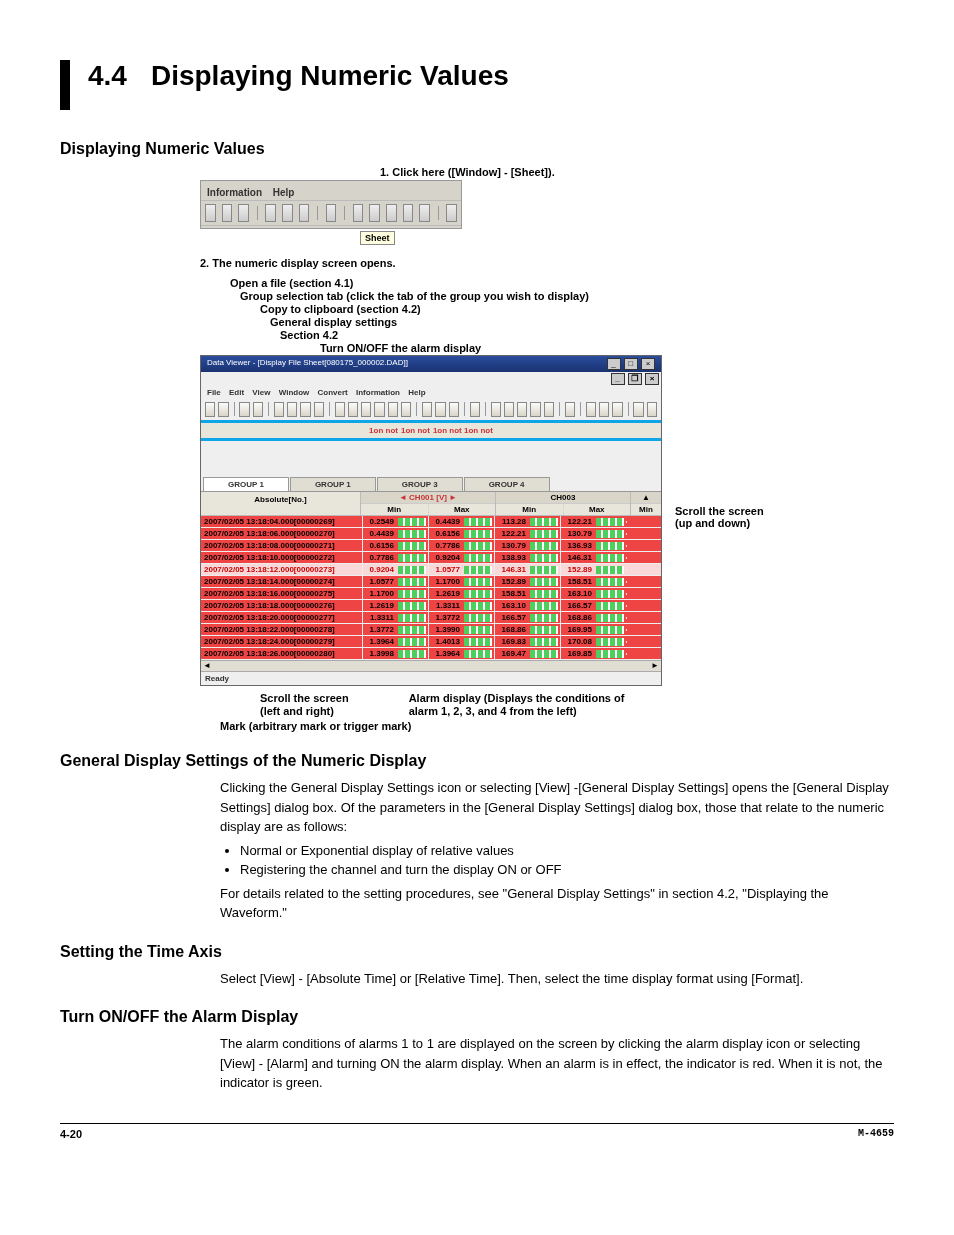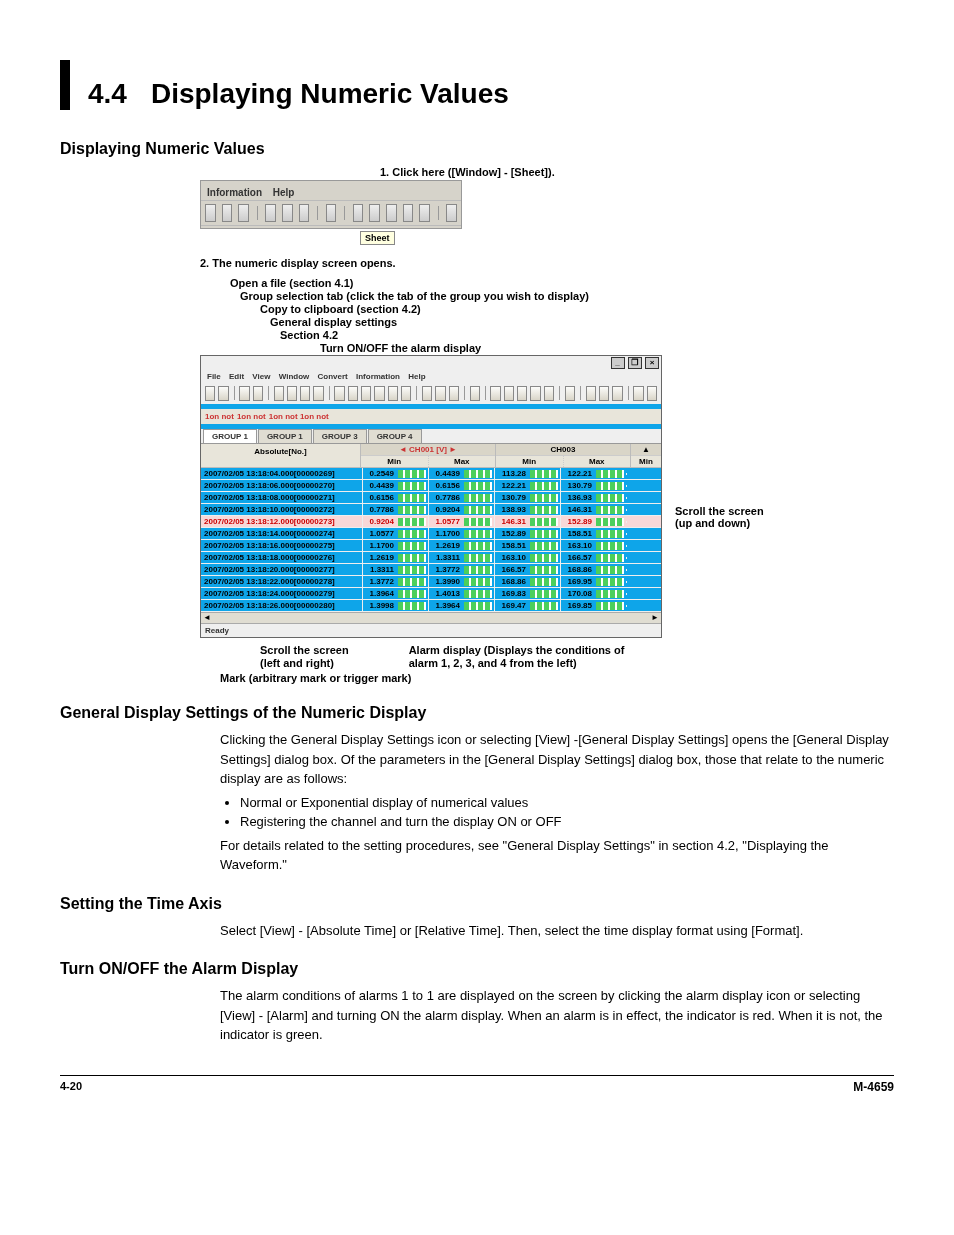--- a/index.html
+++ b/index.html
@@ -6,21 +6,21 @@
     margin: 0;
     background: #fff;
     font-family: Arial, Helvetica, sans-serif;
     color: #000;
     width: 954px;
     padding: 60px 60px 40px 60px;
     box-sizing: border-box;
   }
   .chapter-title {
     display: flex;
-    align-items: flex-end;
+    align-items: flex-start;
     margin-bottom: 30px;
   }
   .chapter-bar {
     width: 10px;
     height: 50px;
     background: #000;
     margin-right: 18px;
   }
   .chapter-num {
     font-size: 28px;
@@ -114,45 +114,46 @@
   }
   .winctrls span {
     display:inline-block;
     width:12px; height:10px;
     background:#ccc; border:1px solid #333;
     margin-left:1px;
     font-size:8px; line-height:10px; text-align:center; color:#000;
   }
   .menu2 { padding: 2px 6px; color:#333; }
   .menu2 span { margin-right: 6px; }
-  .tb2 { padding: 3px 4px; border-bottom:5px solid #0ea5e9; display:flex; gap:3px; flex-wrap:nowrap; }
+  .tb2 { padding: 3px 4px; border-bottom:3px solid #0ea5e9; display:flex; gap:3px; flex-wrap:nowrap;justify-content:center; }
   .ib2 {
     width:13px; height:13px;
     border:1px solid #888;
     background:linear-gradient(#fcfcfa,#d9d5c8);
     display:inline-block;
   }
   .sep2 { width:1px; height:14px; background:#999; display:inline-block; margin:0 2px;}
   .tabs {
     display:flex;
     font-size:8px;
     color:#333;
     border-bottom:1px solid #999;
     padding-left:2px;
   }
   .tab {
-    padding:2px 8px;
+    padding:2px 24px;
     border:1px solid #999;
     border-bottom:none;
     background:#e0ddd2;
     margin-right:1px;
+    margin-top:36px;
   }
   .tab.active { background:#fff; }
   .grid2 {
-    background:#0ea5e9;
+    background:#ef4444;
   }
   .grid-head {
     display:flex;
     font-size:8px;
     text-align:center;
     background:#e8e5da;
     border-bottom:1px solid #bbb;
   }
   .grid-head .col-time { flex:0 0 155px; padding:3px 2px; }
   .grid-head .col-ch { flex:1; border-left:1px solid #bbb; }
@@ -205,21 +206,21 @@
   }
   .body-text ul { margin: 4px 0; padding-left: 20px; }
   .footer {
     display:flex;
     justify-content: space-between;
     font-size:11px;
     border-top:1px solid #000;
     margin-top:30px;
     padding-top:4px;
   }
-  .footer .fr { font-size:12px; font-weight:bold;}
+  .footer .fr { font-size:10px; font-weight:bold;font-family:Liberation Mono, monospace;}
   .below-callouts {
     font-size:11px;
     font-weight:bold;
     margin-top:4px;
     margin-left:40px;
   }
   .below-callouts div { margin:1px 0;}
 </style>
 </head>
 <body>
@@ -271,20 +272,28 @@
     <div style="margin-left:40px">Group selection tab (click the tab of the group you wish to display)</div>
     <div style="margin-left:60px">Copy to clipboard (section 4.2)</div>
     <div style="margin-left:70px">General display settings</div>
     <div style="margin-left:80px">Section 4.2</div>
     <div style="margin-left:120px">Turn ON/OFF the alarm display</div>
   </div>
 
   
   <div class="shot2-wrapper">
     <div class="shot2">
+      <div class="titlebar">
+        <span>Data Viewer - [Display File Sheet[080175_000002.DAD]]</span>
+        <span class="winctrls">
+          <span>_</span>
+          <span>□</span>
+          <span>×</span>
+        </span>
+      </div>
       <div style="display:flex; justify-content:flex-end; padding:1px 2px;">
         <span class="winctrls">
           <span>_</span>
           <span>❐</span>
           <span>×</span>
         </span>
       </div>
       <div class="menu2">
         <span>File</span>
         <span>Edit</span>
@@ -640,21 +649,21 @@
       </div>
     </div>
     <div style="margin-left:-20px">Mark (arbitrary mark or trigger mark)</div>
   </div>
 </div>
 
 <h2 class="section">General Display Settings of the Numeric Display</h2>
 <div class="body-text">
   <div>Clicking the General Display Settings icon or selecting [View] -[General Display Settings] opens the [General Display Settings] dialog box.  Of the parameters in the [General Display Settings] dialog box, those that relate to the numeric display are as follows:</div>
   <ul>
-    <li>Normal or Exponential display of numerical values</li>
+    <li>Normal or Exponential display of relative values</li>
     <li>Registering the channel and turn the display ON or OFF</li>
   </ul>
   <div>For details related to the setting procedures, see "General Display Settings" in section 4.2, "Displaying the Waveform."</div>
 </div>
 
 <h2 class="section">Setting the Time Axis</h2>
 <div class="body-text">
   <div>Select [View] - [Absolute Time] or [Relative Time].  Then, select the time display format using [Format].</div>
 </div>
 

